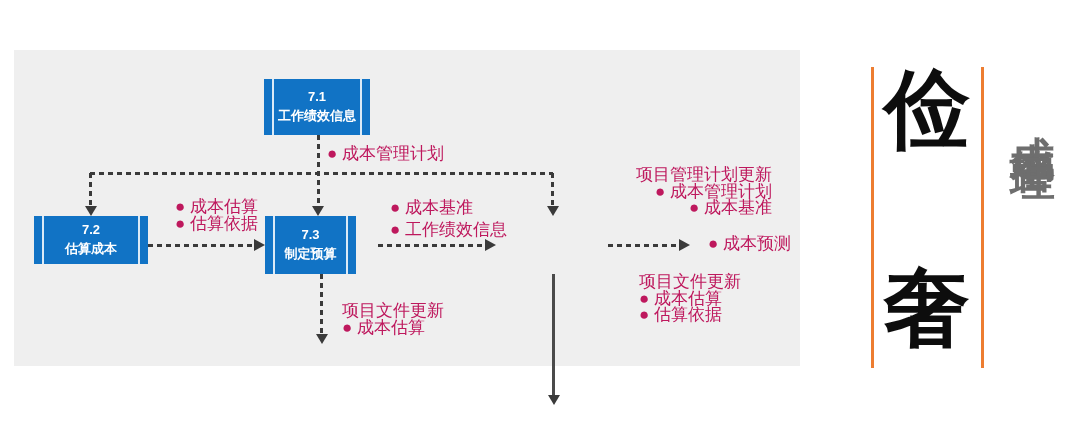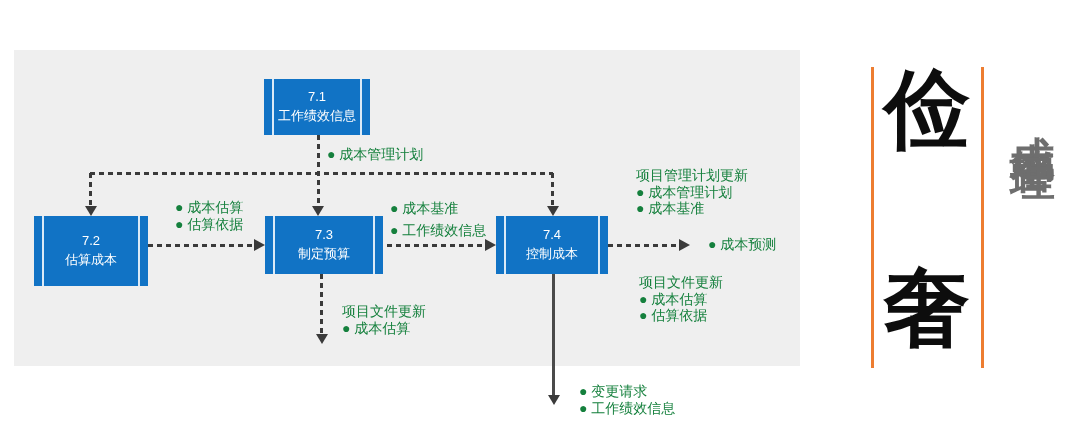--- a/index.html
+++ b/index.html
@@ -2,43 +2,43 @@
 <html><head>
 <meta charset="utf-8">
 <style>
   html,body{margin:0;padding:0;background:#ffffff;}
   body{font-family:"Liberation Sans","DejaVu Sans",sans-serif;}
   .canvas{position:relative;width:1080px;height:441px;background:#ffffff;overflow:hidden;}
   .panel{position:absolute;left:14px;top:50px;width:786px;height:316px;background:#efefef;}
 
   
   .pbox{position:absolute;background:#1173c5;color:#ffffff;display:flex;flex-direction:column;
-        align-items:center;justify-content:center;font-size:13px;font-weight:400;line-height:1.45;
+        align-items:center;justify-content:center;font-size:13px;font-weight:700;line-height:1.45;
         text-align:center;}
   .pbox .inset-line{position:absolute;top:0;bottom:0;width:2px;background:rgba(255,255,255,0.85);}
   .pbox .inset-left{left:8px;}
   .pbox .inset-right{right:8px;}
   .box-71{left:264px;top:79px;width:106px;height:56px;}
-  .box-72{left:34px;top:216px;width:114px;height:70px;}
-  .box-73{left:265px;top:216px;width:118px;height:58px;}
+  .box-72{left:34px;top:216px;width:114px;height:48px;}
+  .box-73{left:265px;top:216px;width:91px;height:58px;}
   .box-74{left:496px;top:216px;width:112px;height:58px;}
 
   
   .dash-h{position:absolute;height:3px;
           background-image:repeating-linear-gradient(90deg,#3a3a3a 0 5px,transparent 5px 9px);}
   .dash-v{position:absolute;width:3px;
           background-image:repeating-linear-gradient(180deg,#3a3a3a 0 5px,transparent 5px 9px);}
   .solid-v{position:absolute;width:3px;background:#4a4a4a;}
   .arr-down{position:absolute;width:0;height:0;border-left:6px solid transparent;
             border-right:6px solid transparent;border-top:10px solid #3a3a3a;}
   .arr-right{position:absolute;width:0;height:0;border-top:6px solid transparent;
              border-bottom:6px solid transparent;border-left:11px solid #3a3a3a;}
 
   
-  .lbl{position:absolute;font-size:14px;color:#15803d;white-space:nowrap;line-height:16.5px;}
+  .lbl{position:absolute;font-size:17px;color:#be185d;white-space:nowrap;line-height:16.5px;}
   .lbl .hdr{font-weight:400;}
 
   
   .vrule{position:absolute;top:67px;height:301px;width:3px;background:#ed7d31;}
   .vrule-l{left:871px;}
   .vrule-r{left:981px;}
   .bigchar{position:absolute;left:874px;width:106px;text-align:center;font-size:86px;
            line-height:1;font-weight:900;color:#0d0d0d;}
   .bigchar-top{top:66px;}
   .bigchar-bottom{top:264px;}
@@ -86,62 +86,52 @@
     <span class="inset-line inset-right"></span>
     <span>7.2</span>
     <span>估算成本</span>
   </div>
   <div class="pbox box-73">
     <span class="inset-line inset-left"></span>
     <span class="inset-line inset-right"></span>
     <span>7.3</span>
     <span>制定预算</span>
   </div>
-  <div class="pbox box-74">
-    <span class="inset-line inset-left"></span>
-    <span class="inset-line inset-right"></span>
-    <span>7.4</span>
-    <span>控制成本</span>
-  </div>
 
   <div class="lbl" style="left:327px;top:146px;">● 成本管理计划</div>
 
   <div class="lbl" style="left:175px;top:199px;">
     <div>● 成本估算</div>
     <div>● 估算依据</div>
   </div>
 
   <div class="lbl" style="left:390px;top:197px;line-height:22px;">
     <div>● 成本基准</div>
     <div>● 工作绩效信息</div>
   </div>
 
   <div class="lbl" style="left:708px;top:236px;">● 成本预测</div>
 
-  <div class="lbl" style="left:636px;top:167px;">
+  <div class="lbl" style="left:636px;top:167px;text-align:right;">
     <div class="hdr">项目管理计划更新</div>
     <div>● 成本管理计划</div>
     <div>● 成本基准</div>
   </div>
 
   <div class="lbl" style="left:639px;top:274px;">
     <div class="hdr">项目文件更新</div>
     <div>● 成本估算</div>
     <div>● 估算依据</div>
   </div>
 
   <div class="lbl" style="left:342px;top:303px;">
     <div class="hdr">项目文件更新</div>
     <div>● 成本估算</div>
   </div>
 
-  <div class="lbl" style="left:579px;top:383px;">
-    <div>● 变更请求</div>
-    <div>● 工作绩效信息</div>
-  </div>
 
   <div class="vrule vrule-l"></div>
   <div class="vrule vrule-r"></div>
   <div class="bigchar bigchar-top">俭</div>
   <div class="bigchar bigchar-bottom">奢</div>
   <div class="vtitle">成本管理</div>
 
 </div>
 
 </body></html>

